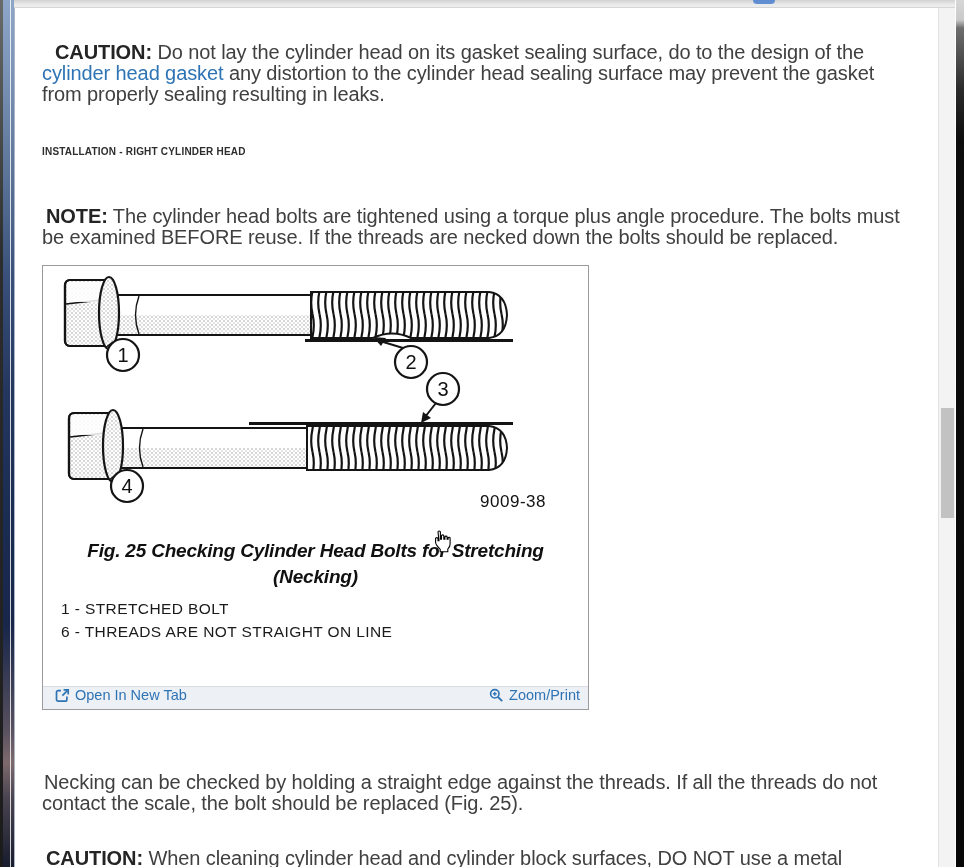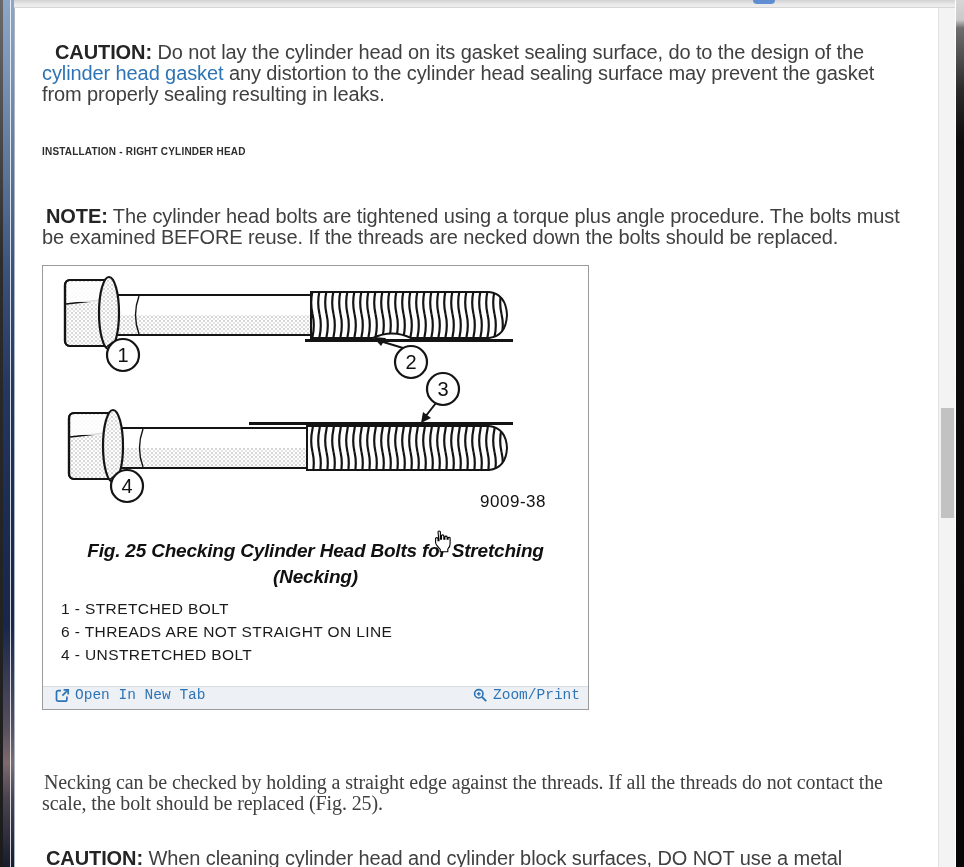--- a/index.html
+++ b/index.html
@@ -48,21 +48,21 @@
     letter-spacing:-0.1px;
   }
   .para b{color:#242424;font-weight:bold;}
   .para a{color:#2e74b5;text-decoration:none;cursor:pointer;}
   .caution-1{left:42px;top:22px;width:852px;text-indent:13px;}
   .section-heading{
     position:absolute;left:42px;top:146px;font-size:10px;font-weight:bold;
     color:#2d2d2d;letter-spacing:.2px;
   }
   .note-para{left:42px;top:186px;width:880px;text-indent:4px;}
-  .para-necking{left:42px;top:752px;width:845px;text-indent:2px;font-family:Liberation Serif, serif;}
+  .para-necking{left:42px;top:752px;width:845px;text-indent:2px;}
   .caution-2{left:42px;top:812px;width:852px;text-indent:4px;margin-top:36px;}
   
   .figure-box{
     position:absolute;left:42px;top:265px;width:547px;height:445px;
     border:1px solid #9b9b9b;background:#fff;box-sizing:border-box;
   }
   .figure-svg{position:absolute;left:0;top:2px;}
   .fig-caption{
     position:absolute;left:0;top:272px;width:100%;text-align:center;
     font-size:19px;font-weight:bold;font-style:italic;color:#101010;
@@ -70,21 +70,20 @@
   }
   .fig-legend{
     position:absolute;left:18px;top:331px;font-size:15.5px;color:#1a1a1a;
     letter-spacing:.4px;line-height:23px;
   }
   .fig-footer{
     position:absolute;left:0;bottom:0;width:100%;height:23px;box-sizing:border-box;
     background:#edf0f5;border-top:1px solid #d9dde3;
     display:flex;justify-content:space-between;align-items:center;
     padding:0 8px 6px 12px;
-    font-family:Liberation Mono, monospace;
   }
   .fig-footer a{
     color:#2e74b5;font-size:14.5px;text-decoration:none;cursor:pointer;
     display:inline-flex;align-items:center;gap:5px;
   }
   .fig-footer svg{display:block;}
   
   .mouse-cursor{position:absolute;left:430px;top:529px;z-index:9;pointer-events:none;}
 </style>
 </head>
@@ -189,21 +188,20 @@
   </svg>
 
   <div class="fig-caption">
     <div>Fig. 25 Checking Cylinder Head Bolts for Stretching</div>
     <div>(Necking)</div>
   </div>
 
   <div class="fig-legend">
     <div>1 - STRETCHED BOLT</div>
     <div>6 - THREADS ARE NOT STRAIGHT ON LINE</div>
-    <div>4 - UNSTRETCHED BOLT</div>
   </div>
 
   <div class="fig-footer">
     <a>
       <svg width="15" height="15" viewBox="0 0 15 15">
         <path d="M6,2.7 H3.2 A1.7,1.7 0 0 0 1.5,4.4 v7 A1.7,1.7 0 0 0 3.2,13.1 h7 A1.7,1.7 0 0 0 11.9,11.4 V8.6" fill="none" stroke="#2e74b5" stroke-width="1.7"></path>
         <path d="M8.6,1.8 h4.6 v4.6" fill="none" stroke="#2e74b5" stroke-width="1.7"></path>
         <path d="M12.8,2.2 L7.4,7.6" fill="none" stroke="#2e74b5" stroke-width="1.7"></path>
       </svg>
       <span>Open In New Tab</span>

